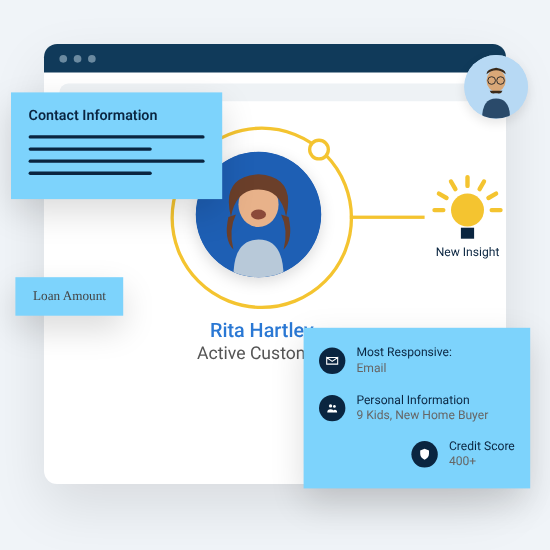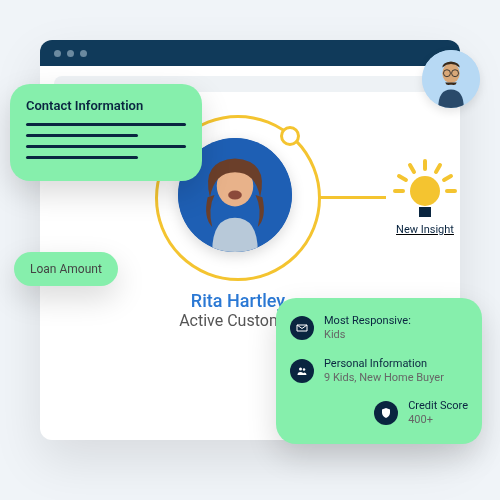--- a/index.html
+++ b/index.html
@@ -96,21 +96,20 @@
     overflow: hidden;
     box-shadow: 0 4px 14px rgba(0,0,0,0.15);
   }
   .avatar-main svg { width:100%; height:100%; }
   .bulb-wrap {
     position: absolute;
     top: 165px;
     right: 40px;
     width: 70px;
     text-align: center;
-    text-decoration: underline;
   }
   .bulb {
     width: 52px;
     height: 52px;
     margin: 0 auto;
     position: relative;
   }
   .bulb-core {
     width: 30px;
     height: 30px;
@@ -149,22 +148,22 @@
     font-size: 18px;
     color: #2a78d4;
     font-weight: 500;
   }
   .cstatus {
     font-size: 16px;
     color: #555;
   }
   .card {
     position: absolute;
-    background: #86efac;
-    border-radius: 20px;
+    background: #7dd3fc;
+    border-radius: 0;
     box-shadow: 0 12px 30px rgba(0,0,0,0.15);
     padding: 14px 16px;
   }
   .card.contact {
     top: 84px;
     left: 10px;
     width: 160px;
   }
   .card.contact h4 {
     margin: 0 0 10px 0;
@@ -176,20 +175,21 @@
     height: 3px;
     background: #0a2540;
     border-radius: 2px;
     margin-bottom: 8px;
   }
   .line.short { width: 70%; }
   .card.loan {
     top: 252px;
     left: 14px;
     padding: 10px 16px;
+    font-family: Liberation Serif, serif;
   }
   .loan-label {
     font-size: 12px;
     color: #444;
   }
   .loan-amt {
     font-size: 26px;
     font-weight: 700;
     color: #0a2540;
   }
@@ -296,21 +296,21 @@
 
 <div class="card details">
   <div class="drow">
     <div class="icircle">
       <svg viewBox="0 0 24 24">
           <path d="M2 6 L12 13 L22 6 V18 H2 Z M2 6 H22" stroke="#fff" stroke-width="2" fill="none"></path>
         </svg>
     </div>
     <div class="dtxt">
       <span class="l1">Most Responsive:</span>
-      <span class="l2">Kids</span>
+      <span class="l2">Email</span>
     </div>
   </div>
   <div class="drow">
     <div class="icircle">
       <svg viewBox="0 0 24 24">
           <circle cx="9" cy="8" r="3"></circle>
           <circle cx="16" cy="9" r="2.5"></circle>
           <path d="M3 20 Q3 14 9 14 Q15 14 15 20 M13 20 Q13 15 17 15 Q21 15 21 20"></path>
         </svg>
     </div>

